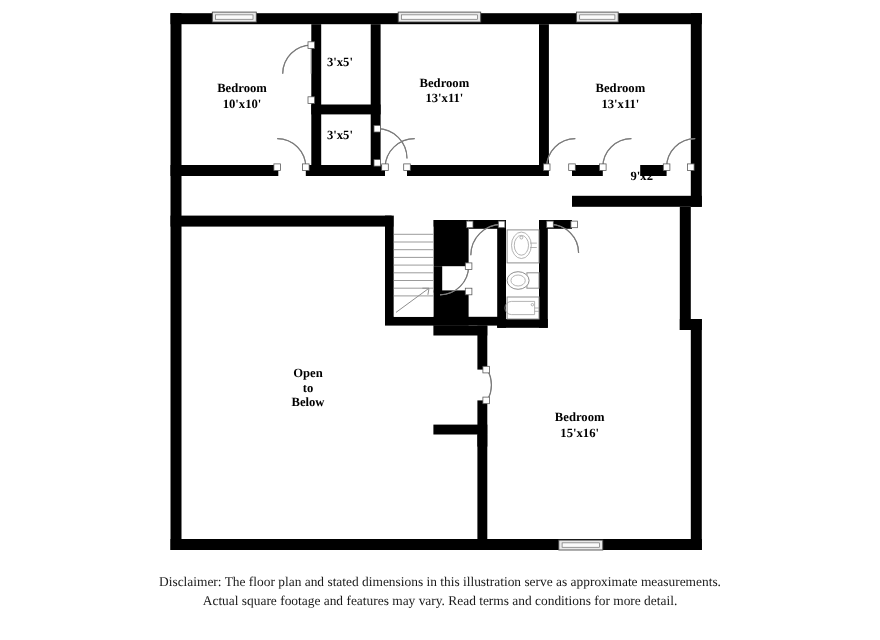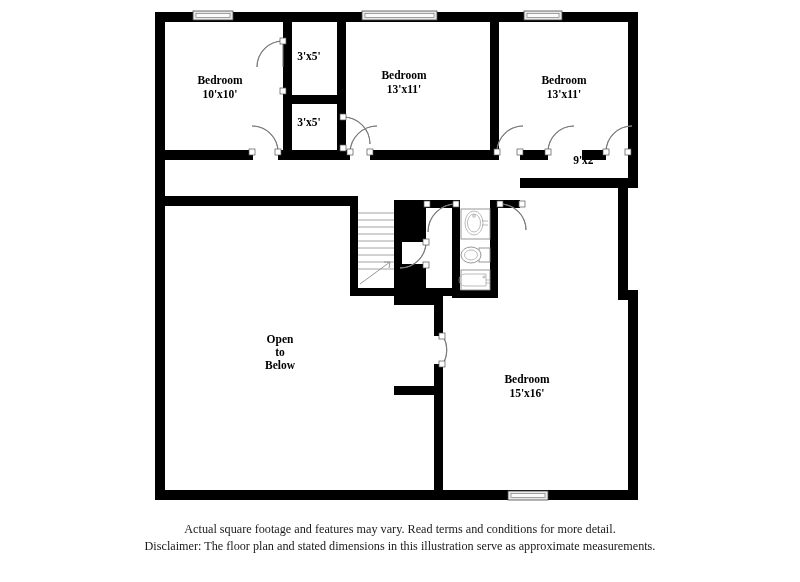--- a/index.html
+++ b/index.html
@@ -285,17 +285,17 @@
       <text class="room-label lbl-closet" x="309" y="126">3'x5'</text>
       <text class="room-label lbl-closet" x="585" y="164">9'x2'</text>
 
       <text class="room-label lbl-name" x="280" y="343">Open</text>
       <text class="room-label lbl-name" x="280" y="356">to</text>
       <text class="room-label lbl-name" x="280" y="369">Below</text>
     </g>
   </svg>
 
   <div id="disclaimer">
+    <span class="dline">Disclaimer: The floor plan and stated dimensions in this illustration serve as approximate measurements.</span>
     <span class="dline">Actual square footage and features may vary. Read terms and conditions for more detail.</span>
-    <span class="dline">Disclaimer: The floor plan and stated dimensions in this illustration serve as approximate measurements.</span>
   </div>
 
 </div>
 
 </body></html>

